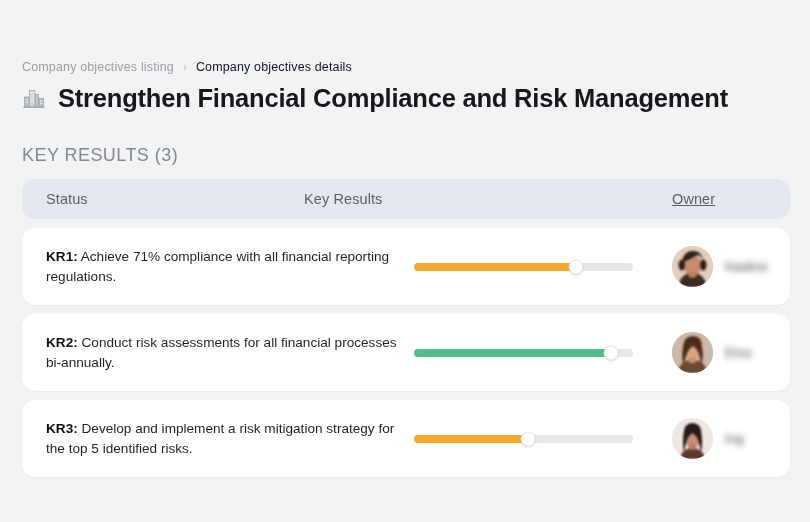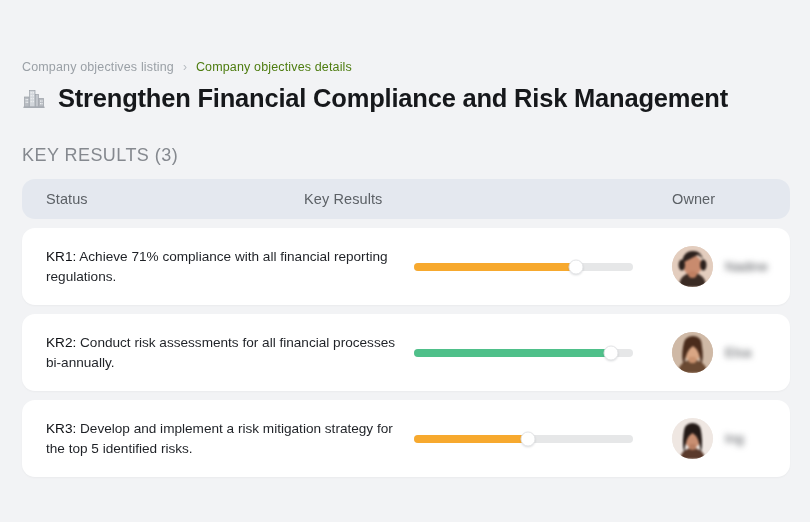--- a/index.html
+++ b/index.html
@@ -37,21 +37,21 @@
   .crumb-muted {
     color: #9aa0a6;
     letter-spacing: .15px;
   }
   .crumb-sep {
     color: #b6bbc0;
     font-size: 12px;
     transform: translateY(-0.5px);
   }
   .crumb-current {
-    color: #4d7c0f;
+    color: #0f172a;
     letter-spacing: .15px;
   }
 
   
   .title-row {
     display: flex;
     gap: 12px;
     margin-top: 17px;
     height: 36px;
   }
@@ -93,21 +93,21 @@
     border-radius: 13px;
     padding: 0 24px;
   }
   .th {
     font-size: 14.5px;
     color: #5c6166;
     letter-spacing: .1px;
   }
   .col-kr    { width: 368px; flex: 0 0 368px; }
   .col-stat  { width: 258px; flex: 0 0 258px; }
-  .col-owner { flex: 1 1 auto; }
+  .col-owner { flex: 1 1 auto; text-decoration: underline; }
 
   .row {
     display: flex;
     align-items: center;
     height: 77px;
     margin-top: 9px;
     background: #ffffff;
     border-radius: 13px;
     padding: 0 24px;
     box-shadow: 0 1px 2px rgba(16, 24, 40, 0.035);
@@ -115,21 +115,21 @@
   .row:first-of-type { margin-top: 9px; }
 
   .kr-text {
     width: 368px;
     flex: 0 0 368px;
     font-size: 13.6px;
     line-height: 1.47;
     color: #1f2227;
     padding-right: 14px;
   }
-  .kr-text b { font-weight: 400; color: #0f1115; }
+  .kr-text b { font-weight: 700; color: #0f1115; }
 
   
   .status-cell {
     width: 258px;
     flex: 0 0 258px;
     display: flex;
     align-items: center;
   }
   .track {
     position: relative;

